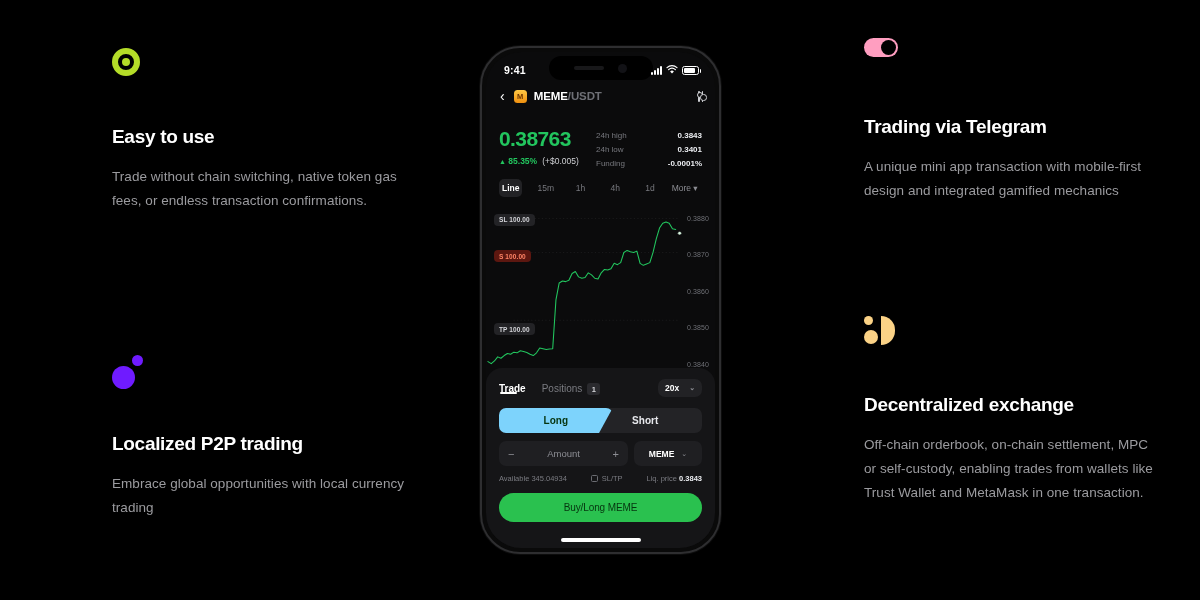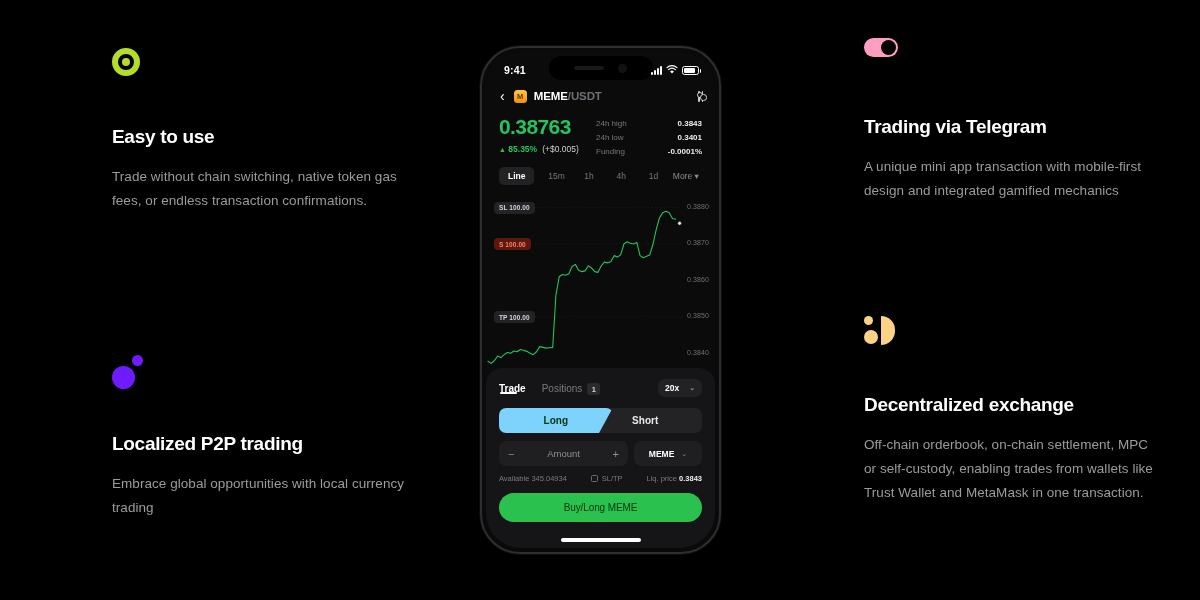--- a/index.html
+++ b/index.html
@@ -136,21 +136,21 @@
     position:relative;
   }
   .settings-icon b::after {
     content:""; position:absolute; left:-1.5px; width:4.5px; height:4.5px;
     border-radius:50%; border:1.5px solid #cfd0d4; background:#0b0b0c;
   }
   .settings-icon b:nth-child(1)::after { top:1px; }
   .settings-icon b:nth-child(2)::after { bottom:1px; }
 
   
-  .pricerow { flex:none; display:flex; padding:5px 13px 0 13px; }
+  .pricerow { flex:none; display:flex; padding:5px 13px 0 13px;margin-top:12px; }
   .price-left { flex:1; }
   .price-big {
     color:#22c55e; font-size:21px; font-weight:700; letter-spacing:-0.6px;
     line-height:1.18;
   }
   .price-sub { display:flex; align-items:center; gap:5px; margin-top:4px; }
   .chg { color:#22c55e; font-size:8.5px; font-weight:700; }
   .chg .caret { font-size:7px; }
   .chg-abs { color:#cfd0d4; font-size:8.5px; font-weight:500; }
   .stats { flex:none; width:106px; padding-top:2px; }
@@ -162,21 +162,21 @@
   .tfrow {
     flex:none; display:flex; align-items:center; padding:9px 13px 8px 13px;
   }
   .tf {
     flex:1; text-align:center; color:#77787e; font-size:8.5px; font-weight:500;
     cursor:pointer;
   }
   .tf.first { flex:none; width:auto; }
   .tf.active {
     background:#222225; color:#fff; font-weight:700;
-    border-radius:5px; padding:4px 9px; margin-right:6px;
+    border-radius:5px; padding:4px 3px; margin-right:6px;
   }
   .tf.more { color:#8d8e94; }
 
   
   .chartwrap { flex:1; position:relative; min-height:0; }
   .chart-svg { position:absolute; inset:0; width:100%; height:100%; }
   .tag {
     position:absolute; font-size:6.5px; font-weight:700; letter-spacing:0.1px;
     padding:2.5px 5px; border-radius:4px; white-space:nowrap; z-index:3;
   }

